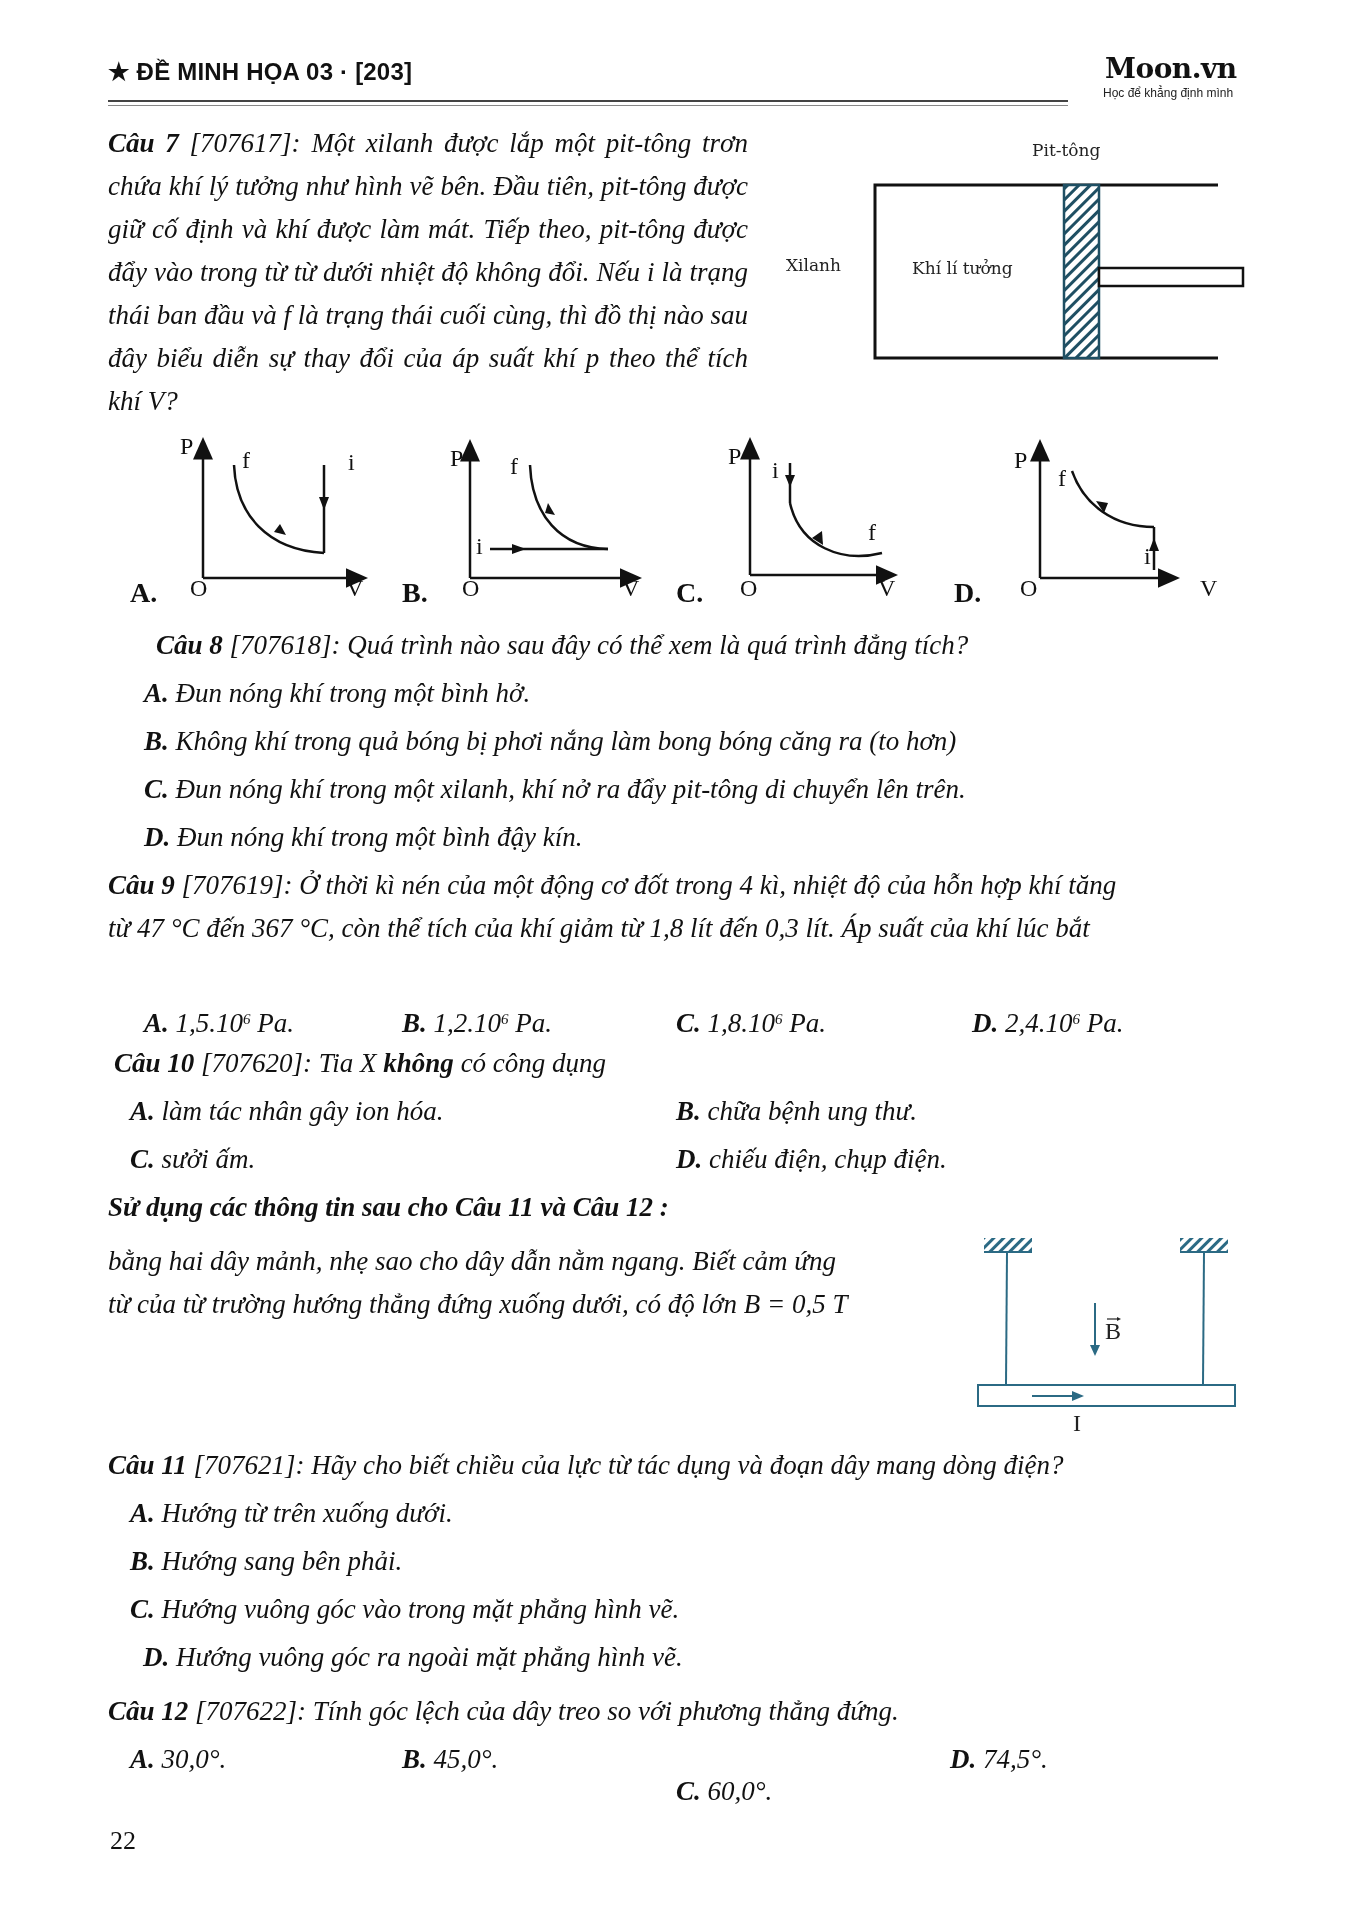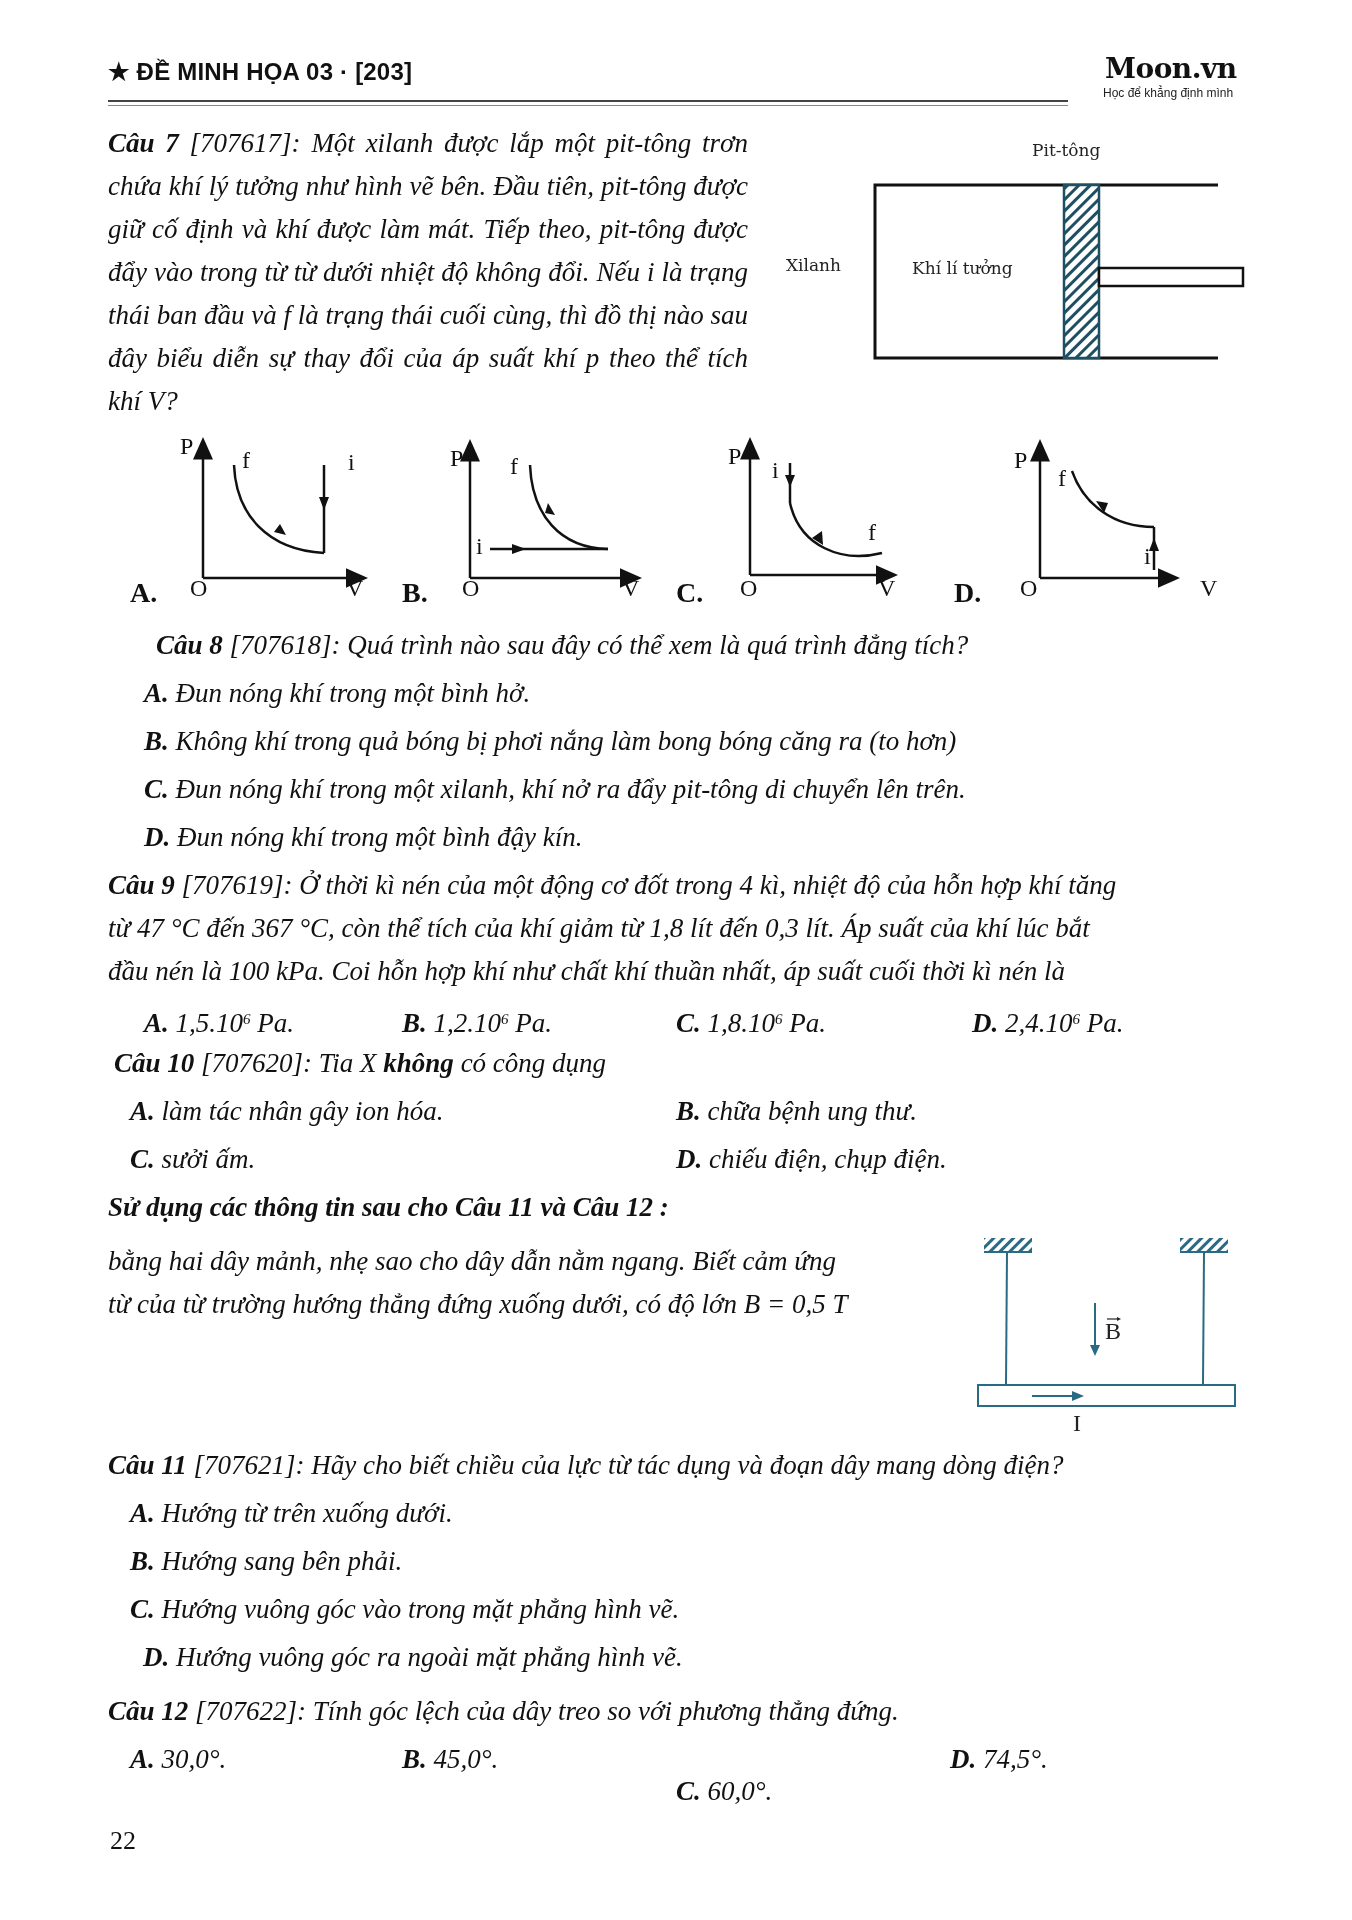--- a/index.html
+++ b/index.html
@@ -135,21 +135,20 @@
   <span>Quá trình nào sau đây có thể xem là quá trình đẳng tích?</span>
 </div>
 <div class="abs txt" style="left:144px; top:672px;"><span class="opt-lbl">A.</span> <span>Đun nóng khí trong một bình hở.</span></div>
 <div class="abs txt" style="left:144px; top:720px;"><span class="opt-lbl">B.</span> <span>Không khí trong quả bóng bị phơi nắng làm bong bóng căng ra (to hơn)</span></div>
 <div class="abs txt" style="left:144px; top:768px;"><span class="opt-lbl">C.</span> <span>Đun nóng khí trong một xilanh, khí nở ra đẩy pit-tông di chuyển lên trên.</span></div>
 <div class="abs txt" style="left:144px; top:816px;"><span class="opt-lbl">D.</span> <span>Đun nóng khí trong một bình đậy kín.</span></div>
 
 <div class="abs txt" style="left:108px; top:864px; width:1150px;">
   <div><span class="b">Câu 9</span> <span>[707619]:</span> <span>Ở thời kì nén của một động cơ đốt trong 4 kì, nhiệt độ của hỗn hợp khí tăng</span></div>
   <div>từ 47 °C đến 367 °C, còn thể tích của khí giảm từ 1,8 lít đến 0,3 lít. Áp suất của khí lúc bắt</div>
-  <div>đầu nén là 100 kPa. Coi hỗn hợp khí như chất khí thuần nhất, áp suất cuối thời kì nén là</div>
 </div>
 <div class="abs txt" style="left:144px; top:1002px;"><span class="opt-lbl">A.</span> <span>1,5.10</span><sup>6</sup><span> Pa.</span></div>
 <div class="abs txt" style="left:402px; top:1002px;"><span class="opt-lbl">B.</span> <span>1,2.10</span><sup>6</sup><span> Pa.</span></div>
 <div class="abs txt" style="left:676px; top:1002px;"><span class="opt-lbl">C.</span> <span>1,8.10</span><sup>6</sup><span> Pa.</span></div>
 <div class="abs txt" style="left:950px; top:1002px;margin-left:22px;"><span class="opt-lbl">D.</span> <span>2,4.10</span><sup>6</sup><span> Pa.</span></div>
 
 <div class="abs txt" style="left:114px; top:1042px;">
   <span class="b">Câu 10</span>
   <span>[707620]:</span>
   <span>Tia X</span>

